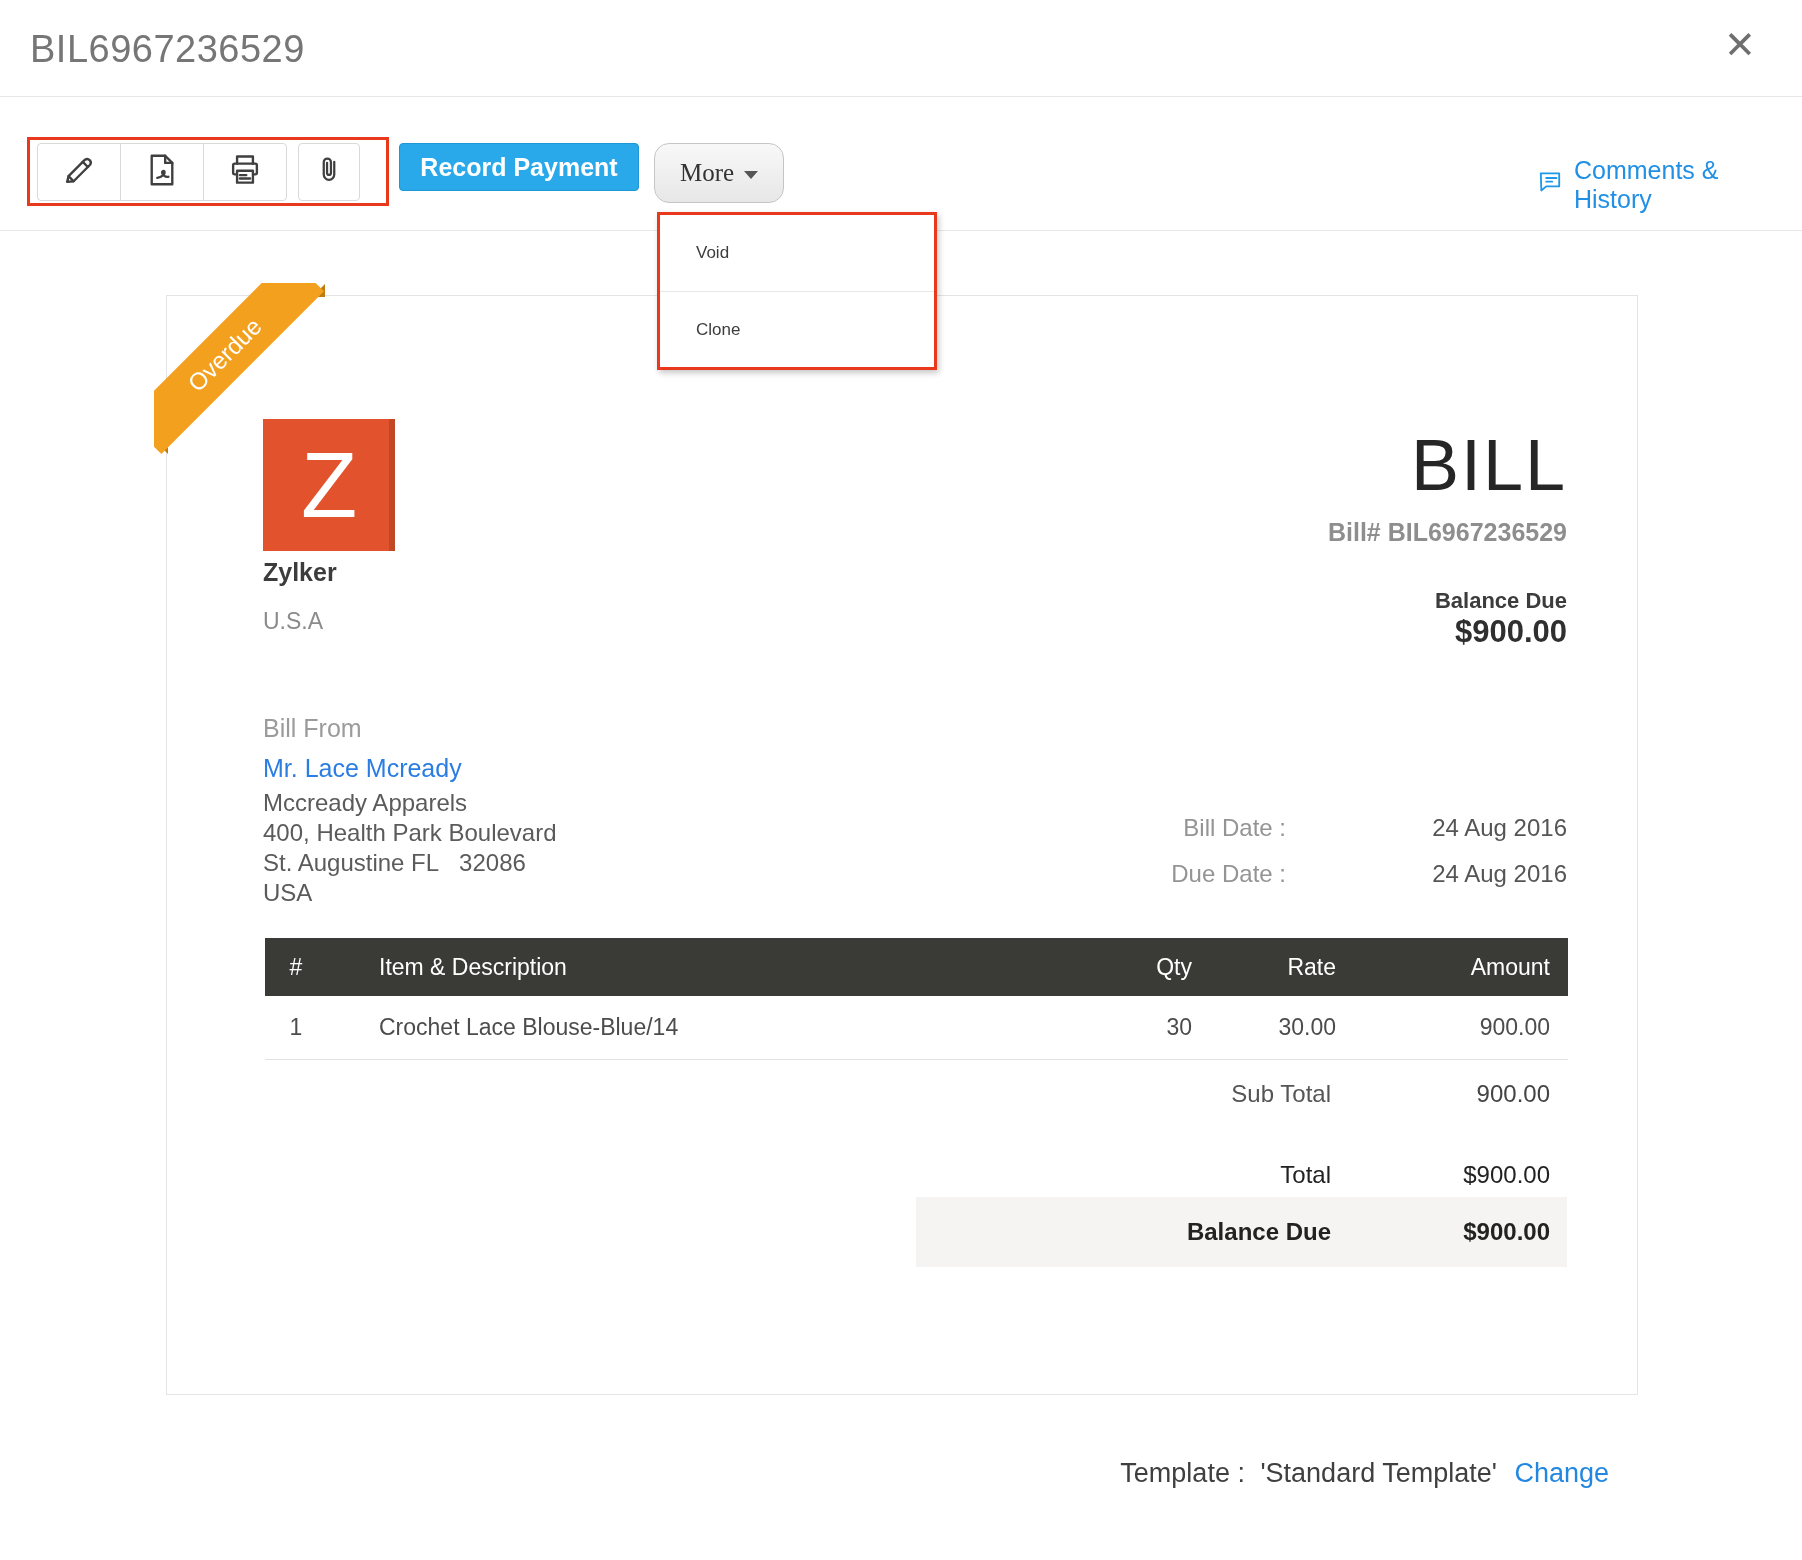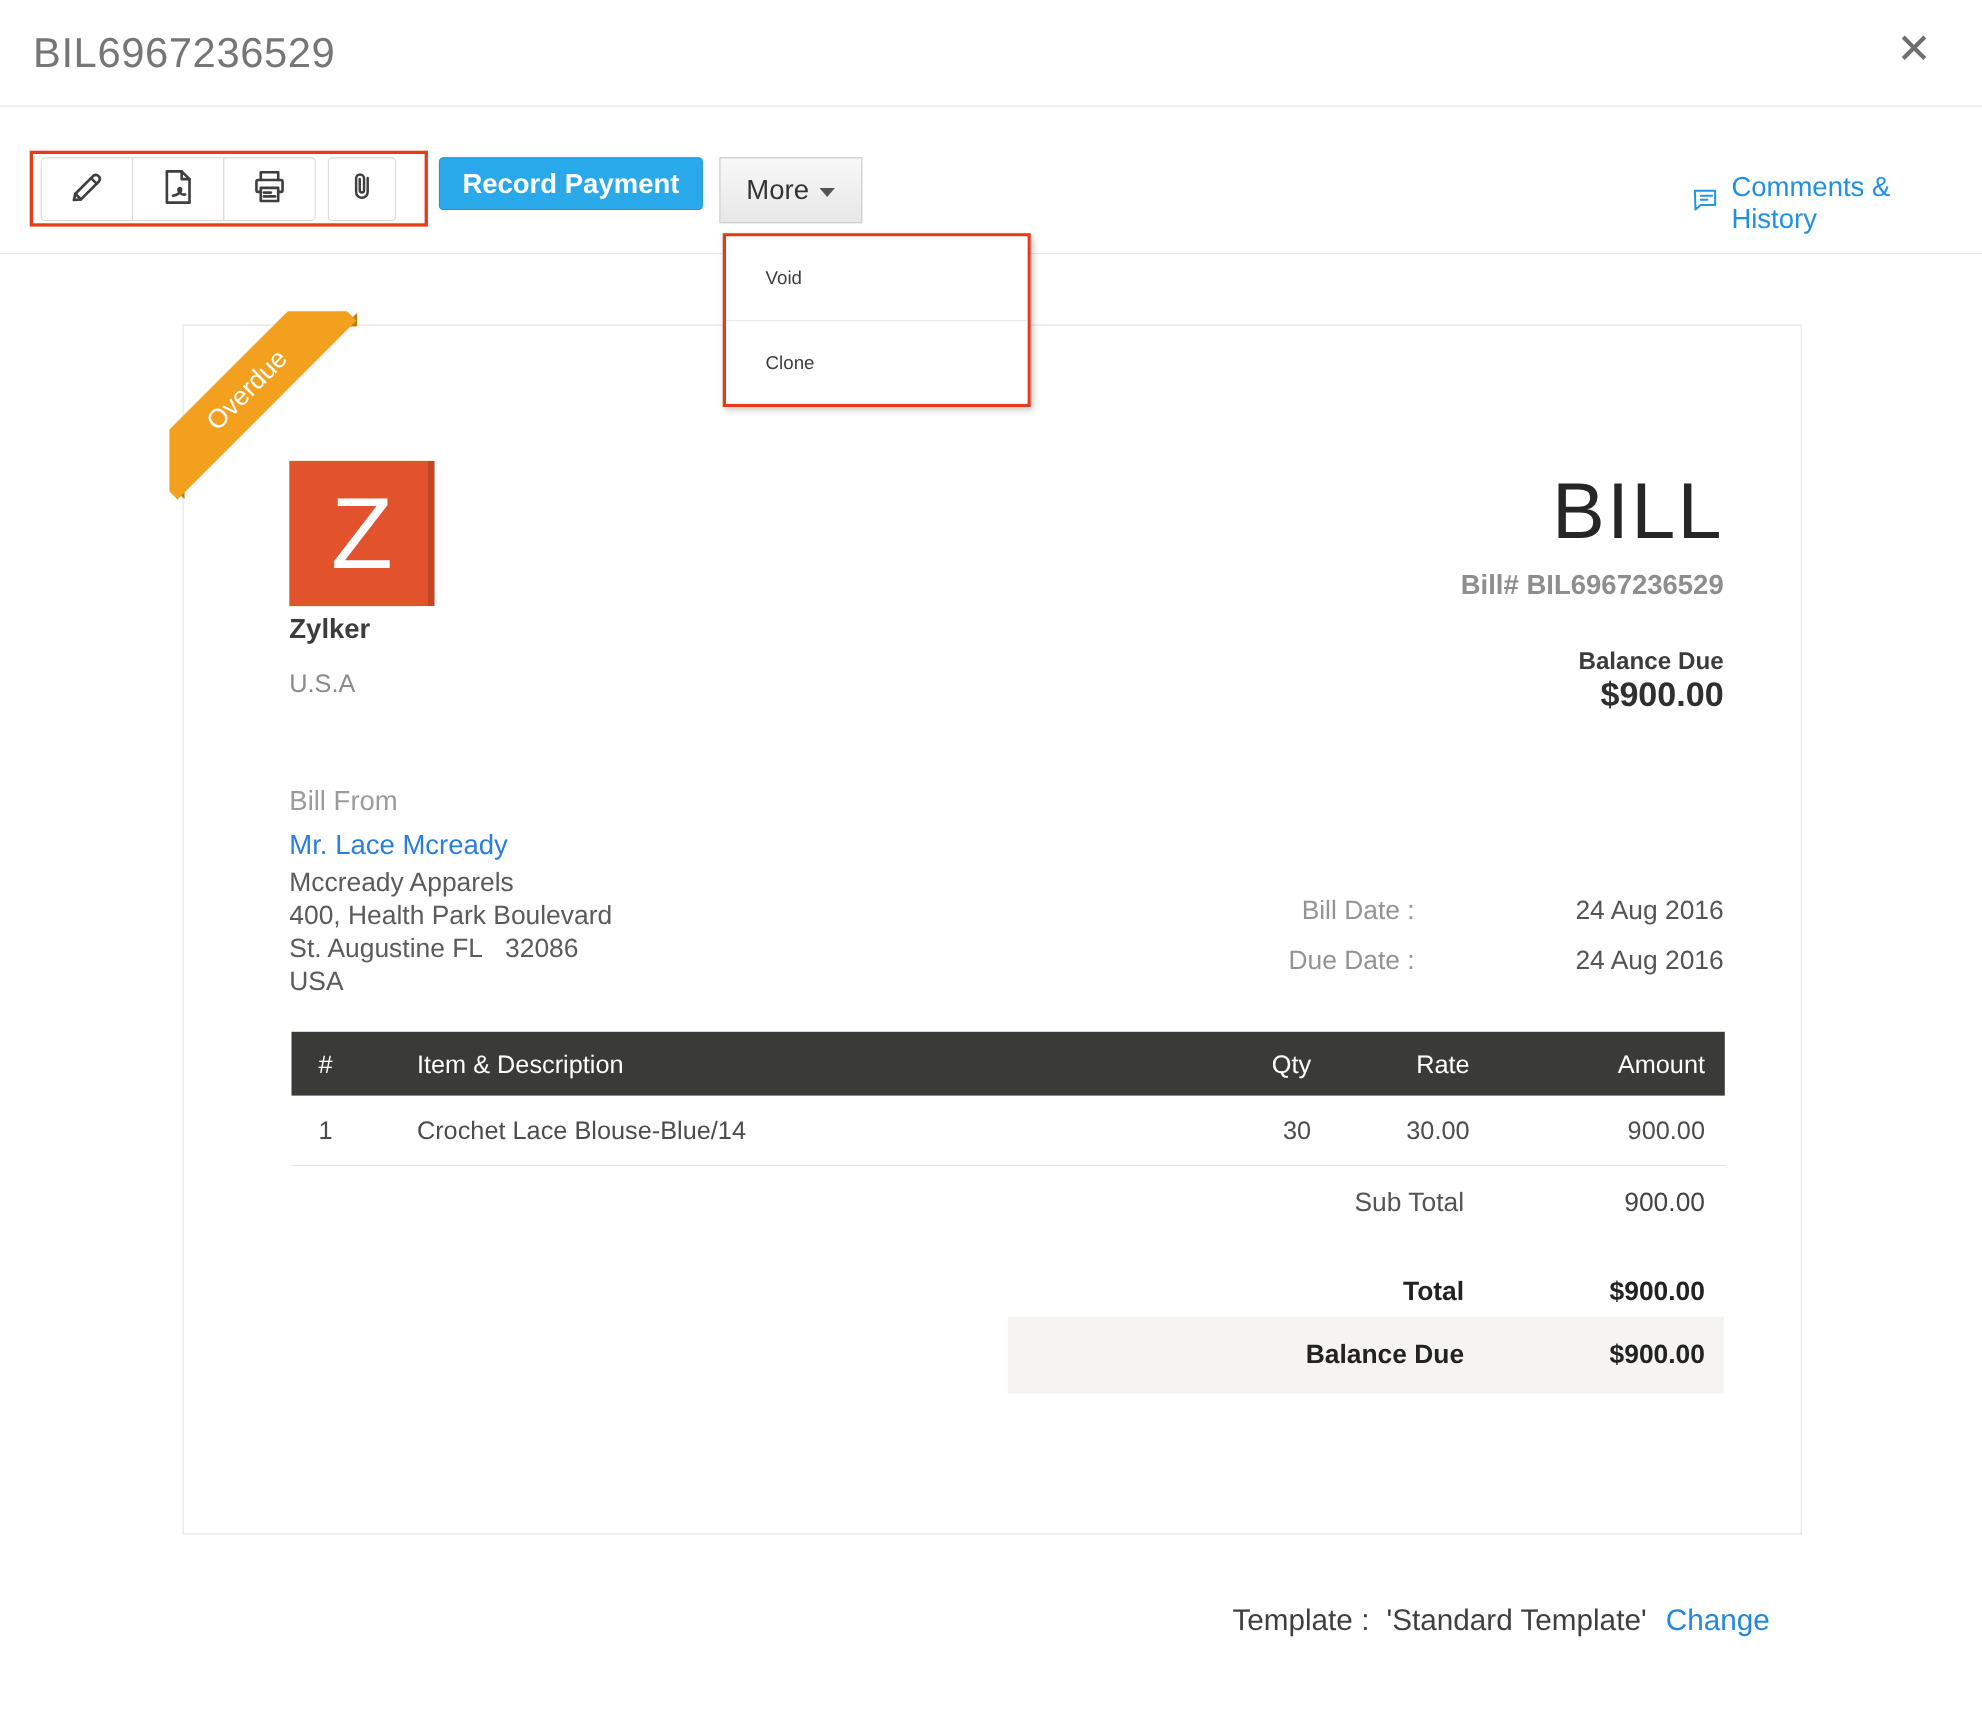--- a/index.html
+++ b/index.html
@@ -31,23 +31,23 @@
   .icon-btn svg, .attach-btn svg { stroke:#3f3f3f; fill:none; stroke-width:1.5; stroke-linecap:round; stroke-linejoin:round; }
 
   .record-payment-btn {
     position:absolute; left:399px; top:143px; width:240px; height:48px;
     background:#29a9e9; border:1px solid #1e97d6; border-radius:4px;
     color:#fff; font-size:25px; font-weight:bold; cursor:pointer;
     display:flex; align-items:center; justify-content:center;
   }
   .more-btn {
     position:absolute; left:654px; top:143px; width:130px; height:60px;
-    background:linear-gradient(#f8f8f8,#e7e7e7); border:1px solid #c5c5c5; border-radius:0;
+    background:linear-gradient(#f8f8f8,#e7e7e7); border:1px solid #c5c5c5; border-radius:15px;
     color:#333; font-size:25px; cursor:pointer;
-    display:flex; align-items:center; justify-content:center; gap:10px;
+    display:flex; align-items:center; justify-content:center; gap:10px;font-family:Liberation Serif, serif;
   }
   .caret-down { width:0; height:0; border-left:7px solid transparent; border-right:7px solid transparent; border-top:8px solid #555; margin-top:3px; }
 
   .comments-link { position:absolute; left:1536px; top:156px; display:flex; align-items:center; gap:10px;
     color:#2190e4; font-size:25px; cursor:pointer; }
   .comments-link svg { stroke:#1e98e8; fill:none; stroke-width:1.7; stroke-linecap:round; stroke-linejoin:round; }
 
   
   .more-menu { position:absolute; left:657px; top:212px; width:280px; background:#fff;
     border:3px solid #e8391d; box-shadow:2px 3px 6px rgba(0,0,0,.22); z-index:20; }
@@ -103,21 +103,21 @@
   .c-qty { width:180px; text-align:right; padding-right:20px; }
   .c-rate { width:144px; text-align:right; padding-right:20px; }
   .c-amt { width:212px; text-align:right; padding-right:18px; }
 
   
   .tot-row { position:absolute; right:70px; width:651px; display:flex; align-items:center; font-size:24px; }
   .tot-row .tlabel { flex:1; text-align:right; padding-right:18px; color:#555; }
   .tot-row .tvalue { width:218px; text-align:right; padding-right:17px; color:#444; }
   .tot-row.subtotal { top:780px; height:36px; }
   .tot-row.total { top:848px; height:36px; }
-  .tot-row.total .tlabel, .tot-row.total .tvalue { font-weight:bold; color:#222;margin-top:26px; }
+  .tot-row.total .tlabel, .tot-row.total .tvalue { font-weight:normal; color:#222;margin-top:26px; }
   .tot-row.balance { top:901px; height:70px; background:#f5f4f2; }
   .tot-row.balance .tlabel, .tot-row.balance .tvalue { font-weight:bold; color:#222; }
 
   
   .template-footer { position:absolute; top:1458px; left:0; width:1609px; text-align:right; font-size:27px; color:#3f3f3f; }
   .template-footer .chg { color:#2287e0; cursor:pointer; margin-left:10px; }
   .template-footer .tname { margin-left:8px; }
 </style>
 </head>
 <body>

